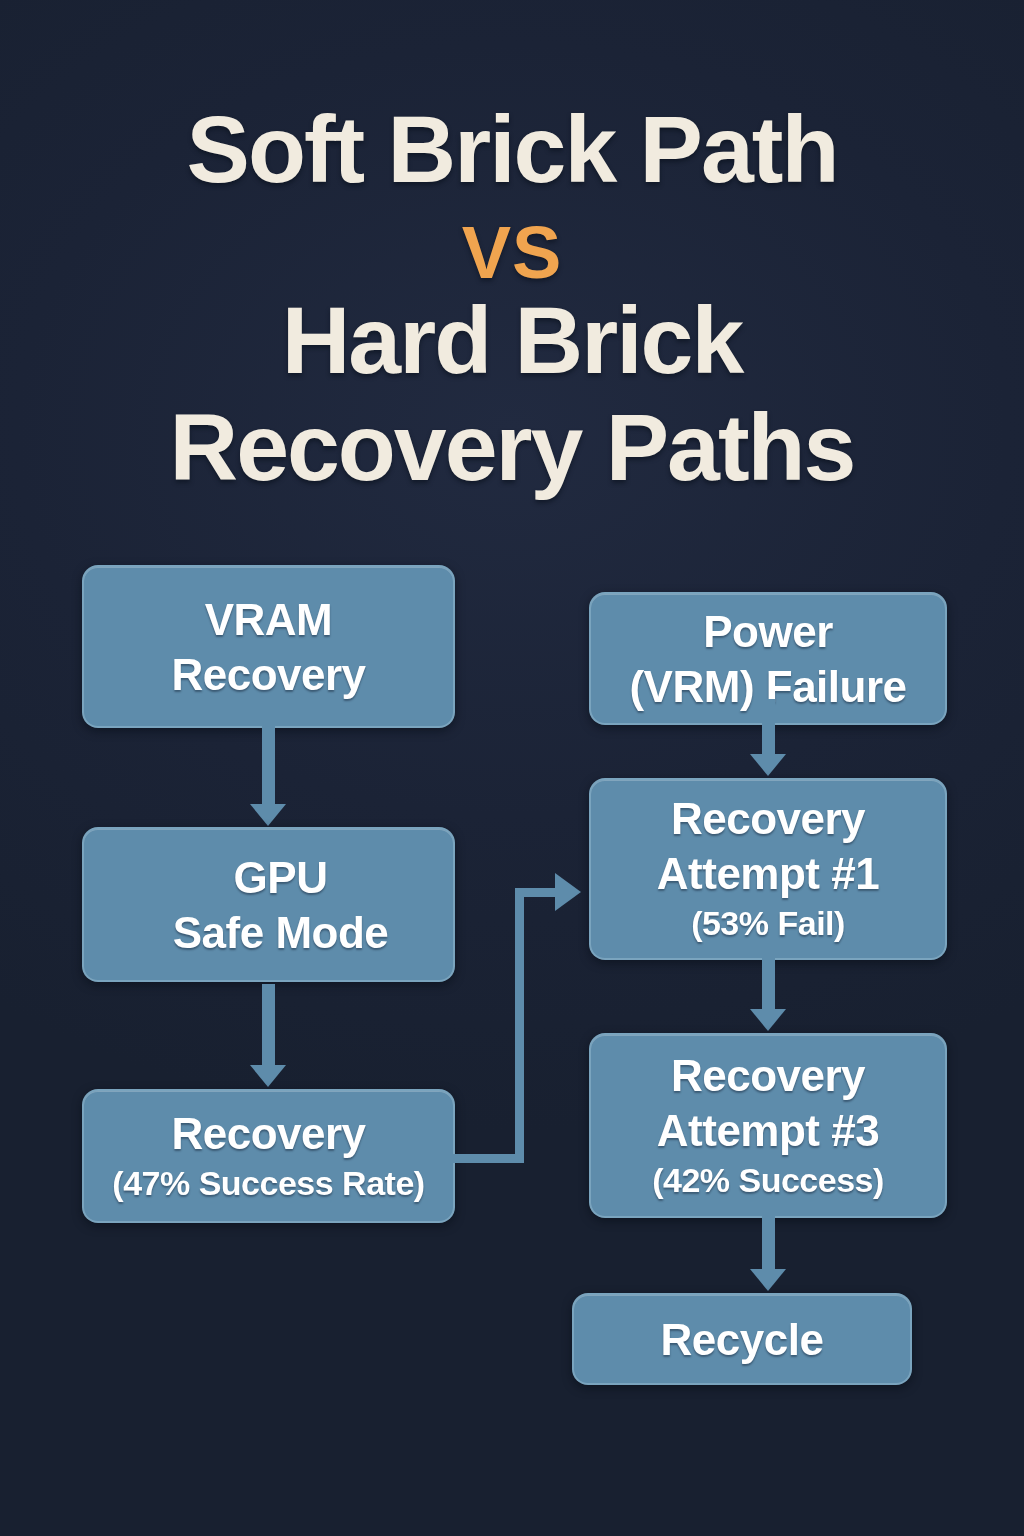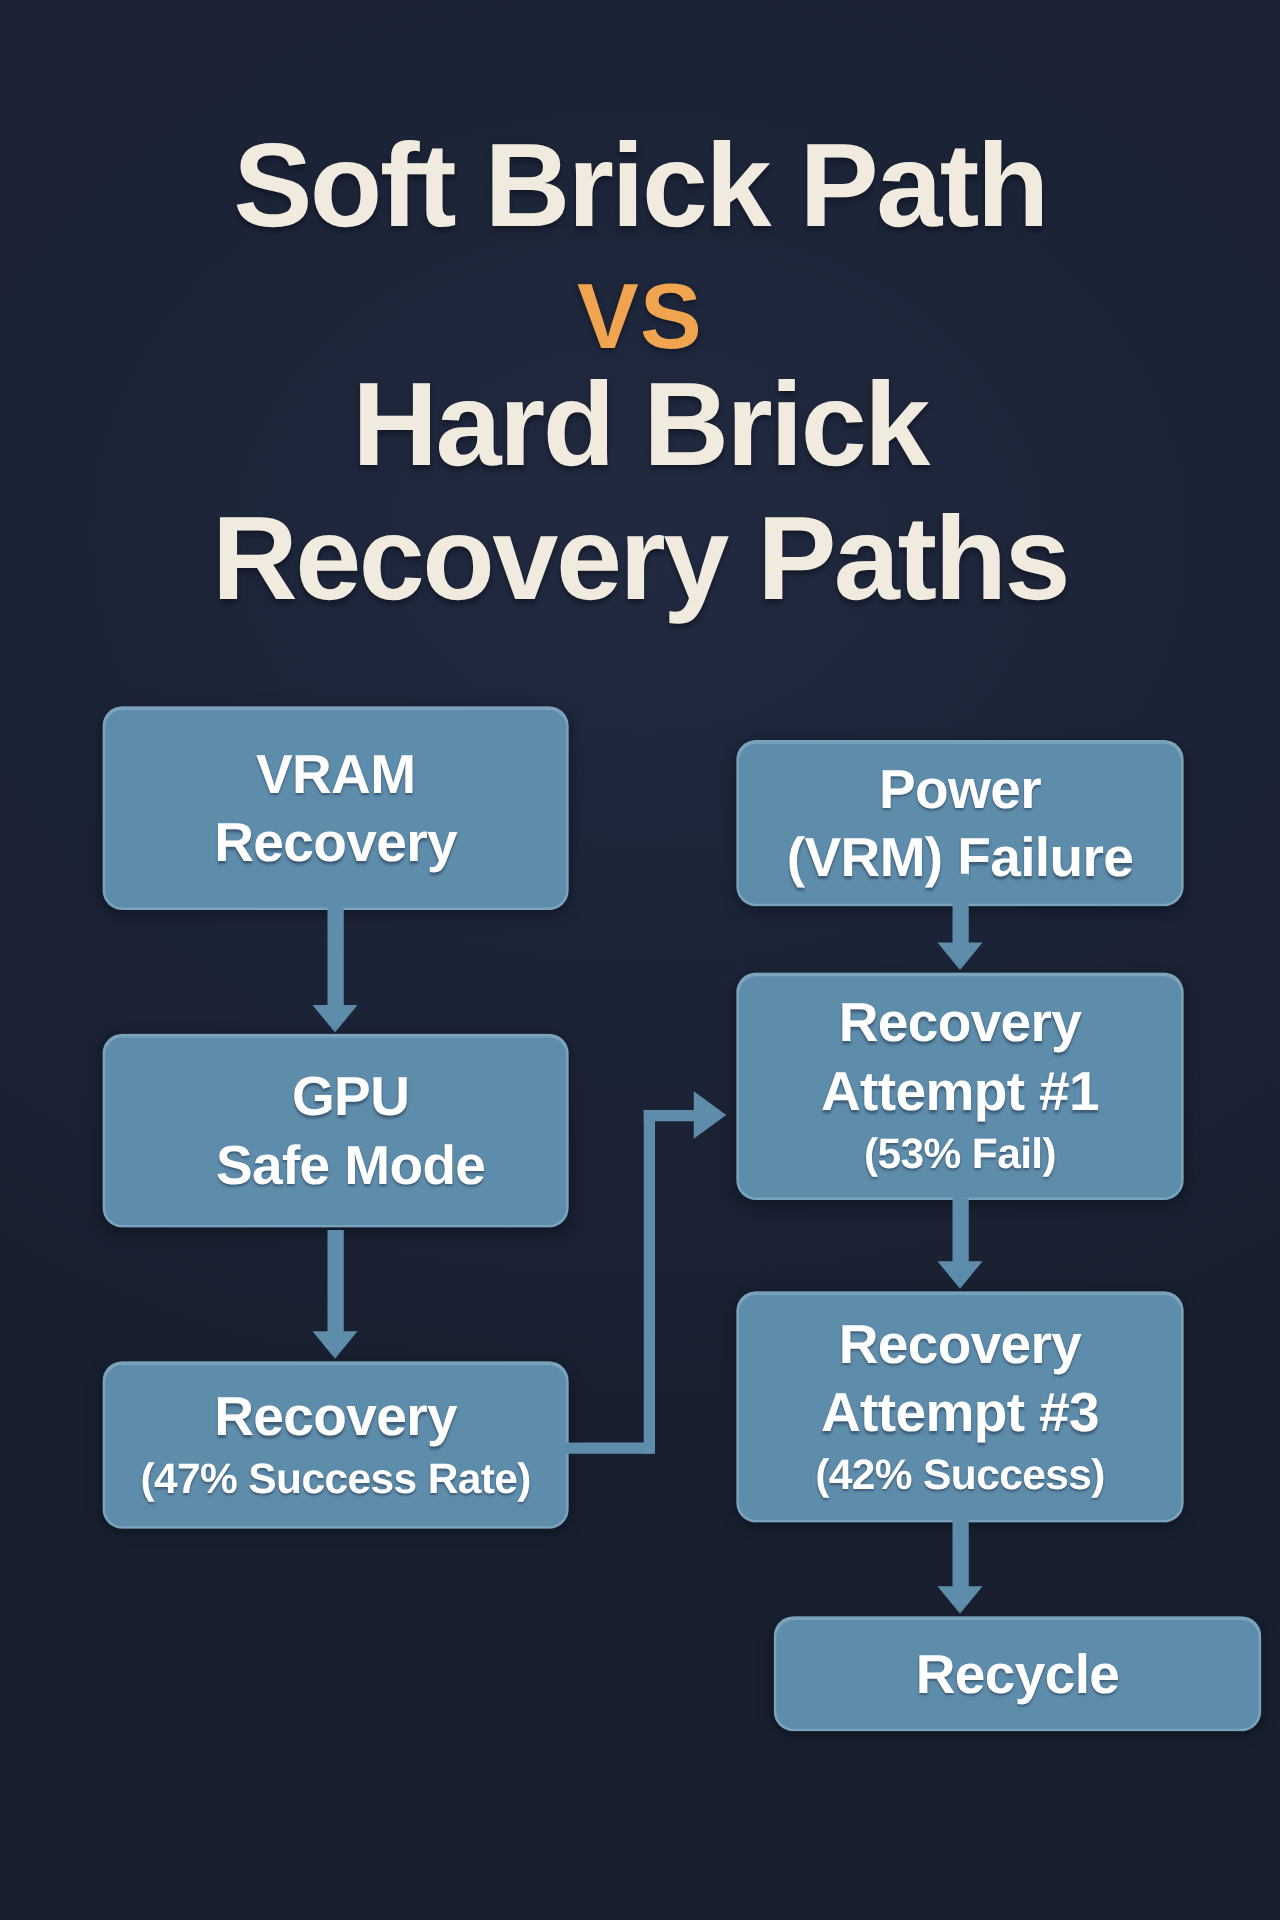--- a/index.html
+++ b/index.html
@@ -67,21 +67,21 @@
     letter-spacing: -0.5px;
     text-shadow: 0 2px 2px rgba(18,32,52,0.45);
   }
 
   .n-vram     { left:  82px; top:  565px; width: 373px; height: 163px; }
   .n-gpu      { left:  82px; top:  827px; width: 373px; height: 155px; padding-left: 24px; }
   .n-recovery { left:  82px; top: 1089px; width: 373px; height: 134px; }
   .n-power    { left: 589px; top:  568px; width: 358px; height: 133px; margin-top: 24px; }
   .n-att1     { left: 589px; top:  778px; width: 358px; height: 182px; }
   .n-att2     { left: 589px; top: 1033px; width: 358px; height: 185px; }
-  .n-recycle  { left: 619px; top: 1293px; width: 390px; height:  92px; }
+  .n-recycle  { left: 572px; top: 1293px; width: 340px; height:  92px; }
 
   
   .stem-v { position: absolute; width: 13px; background: #5e8cab; }
   .head-down {
     position: absolute; width: 0; height: 0;
     border-left: 18px solid transparent;
     border-right: 18px solid transparent;
     border-top: 22px solid #5e8cab;
   }
   .seg { position: absolute; background: #5e8cab; }

